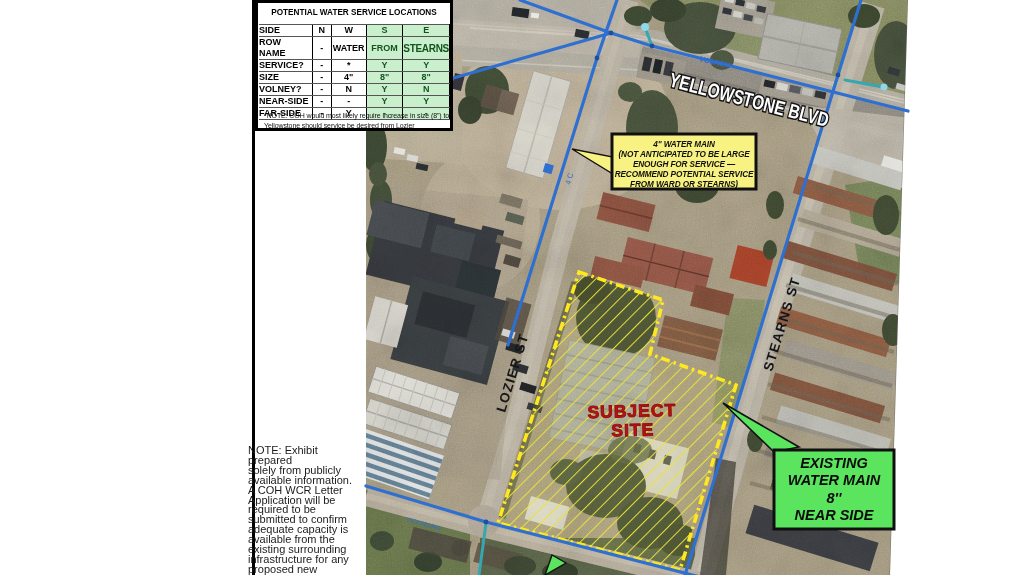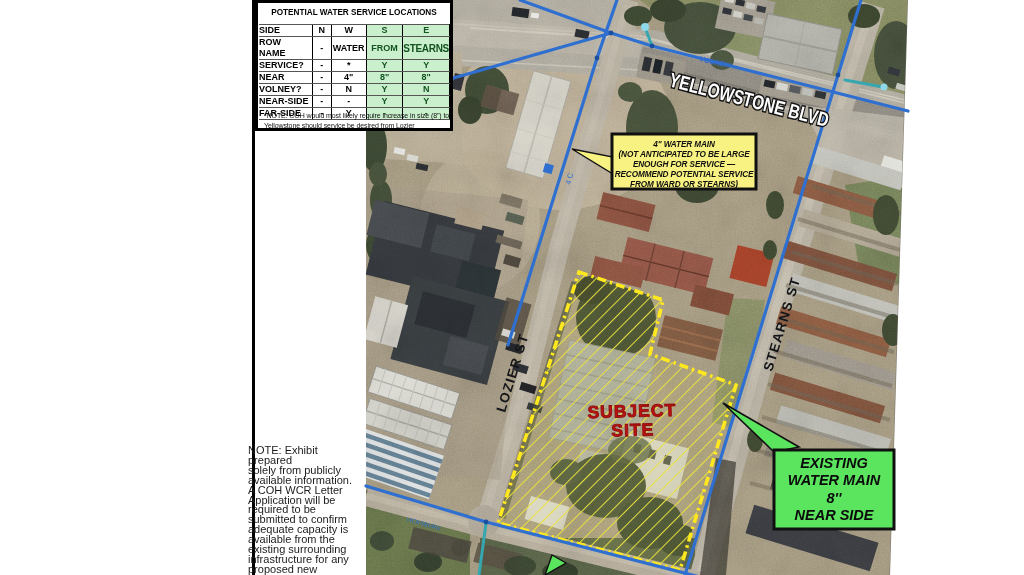--- a/index.html
+++ b/index.html
@@ -472,21 +472,21 @@
           <td class="c g s">STEARNS</td>
         </tr>
 <tr>
           <td class="l">SERVICE?</td>
           <td class="c">-</td>
           <td class="c">*</td>
           <td class="c g">Y</td>
           <td class="c g">Y</td>
         </tr>
 <tr>
-          <td class="l">NEAR</td>
+          <td class="l">SIZE</td>
           <td class="c">-</td>
           <td class="c">4"</td>
           <td class="c g">8"</td>
           <td class="c g">8"</td>
         </tr>
 <tr>
           <td class="l">VOLNEY?</td>
           <td class="c">-</td>
           <td class="c">N</td>
           <td class="c g">Y</td>

